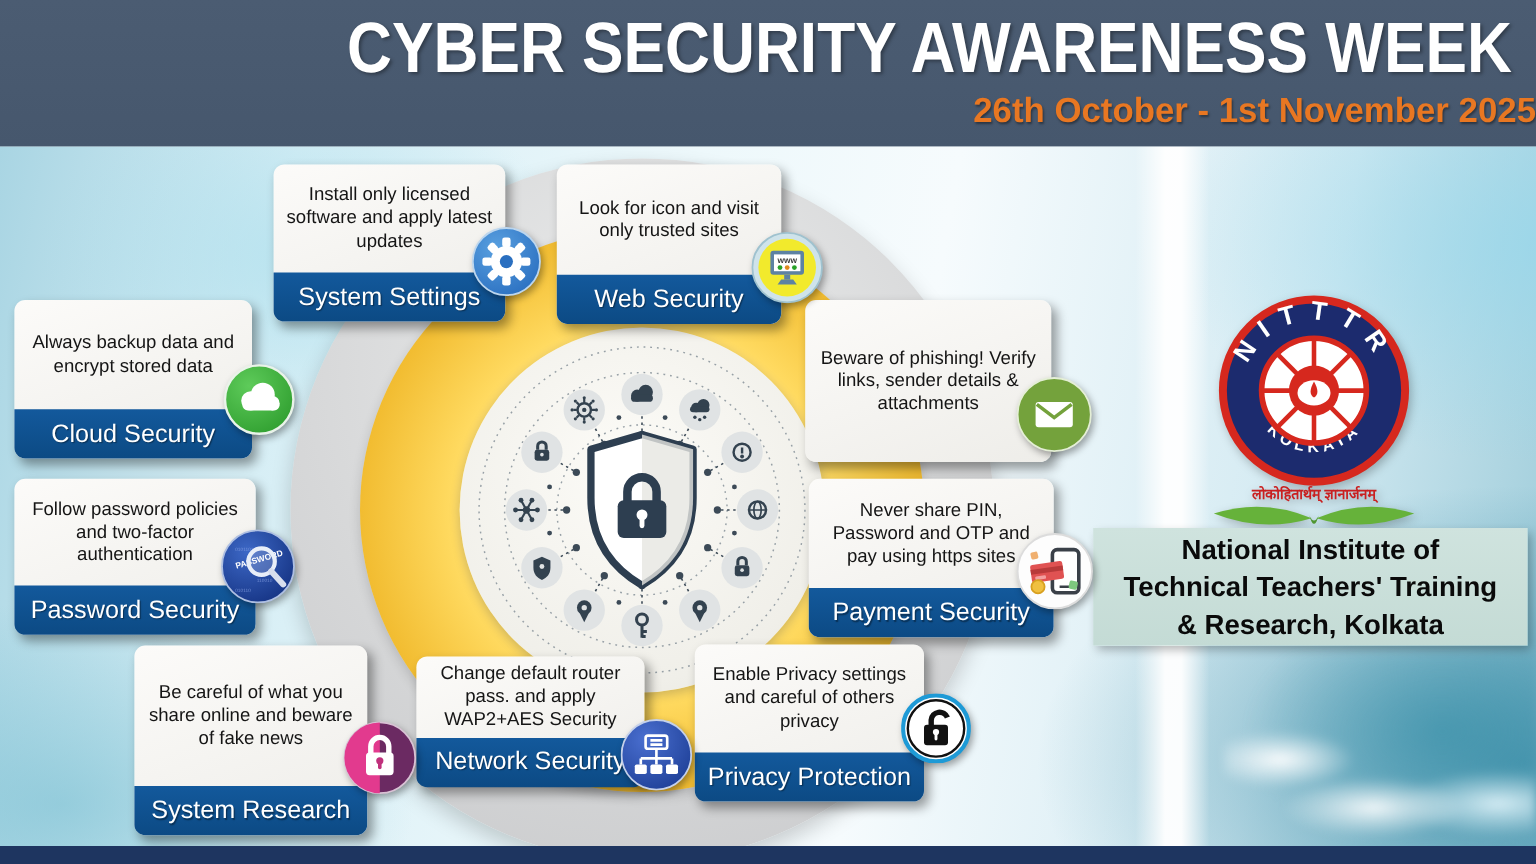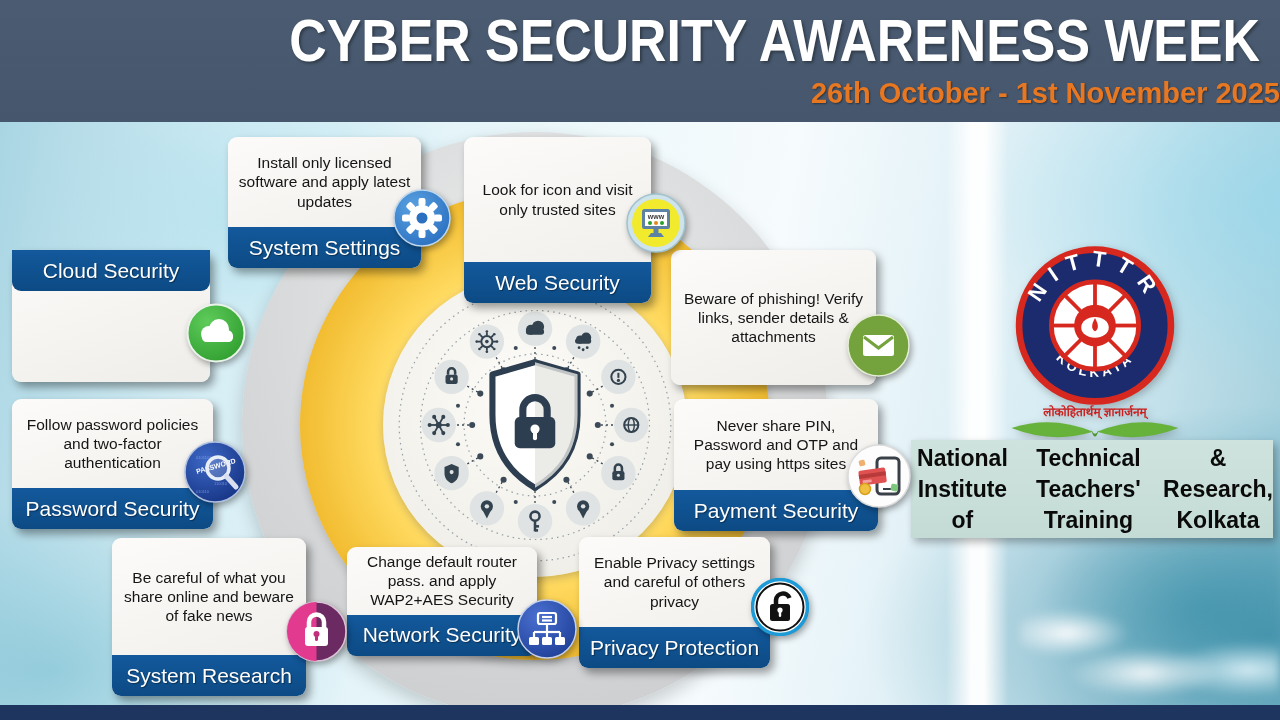--- a/index.html
+++ b/index.html
@@ -46,21 +46,21 @@
 
   
   .card{position:absolute;z-index:6;display:flex;flex-direction:column;border-radius:9px;
         background:linear-gradient(160deg,#fcfbf9,#eeede9);box-shadow:4px 5px 9px rgba(0,0,0,.38);}
   .card .tip{flex:1;display:flex;align-items:center;justify-content:center;text-align:center;
         padding:5px 10px;font-size:15.5px;line-height:1.24;color:#151515;}
   .card .bar{height:41px;flex:0 0 41px;background:linear-gradient(180deg,#13599c,#0c4a84);
         border-radius:0 0 9px 9px;color:#fff;display:flex;align-items:center;justify-content:center;
         font-size:21px;text-shadow:1px 1px 1px rgba(0,0,0,.4);}
   .c-sysset{left:228px;top:137px;width:193px;height:131px;}
-  .c-web   {left:464px;top:137px;width:187px;height:166px;}
+  .c-web   {left:464px;top:137px;width:187px;height:133px;}
   .c-cloud {left:12px; top:250px;width:198px;height:132px;}
   .c-email {left:671px;top:250px;width:205px;height:135px;}
   .c-pass  {left:12px; top:399px;width:201px;height:130px;}
   .c-pay   {left:674px;top:399px;width:204px;height:132px;}
   .c-syssec{left:112px;top:538px;width:194px;height:158px;}
   .c-net   {left:347px;top:547px;width:190px;height:108px;}
   .c-priv  {left:579px;top:537px;width:191px;height:131px;}
 
   .icon{position:absolute;z-index:7;filter:drop-shadow(2px 3px 3px rgba(0,0,0,.35));}
   .i-gear {left:393px;top:189px;}
@@ -71,21 +71,21 @@
   .i-pay  {left:847px;top:444px;}
   .i-pink {left:286px;top:601px;}
   .i-net  {left:517px;top:599px;}
   .i-priv {left:751px;top:578px;}
 
   
   .logo{position:absolute;left:1000px;top:242px;width:190px;height:205px;z-index:6;
         filter:drop-shadow(2px 3px 4px rgba(0,0,0,.25));}
   .institute{position:absolute;left:911px;top:440px;width:362px;height:98px;z-index:6;
         background:linear-gradient(180deg,#cfe3de,#c4dbd5);box-shadow:3px 4px 8px rgba(0,0,0,.3);
-        display:flex;flex-direction:row;align-items:center;justify-content:center;
+        display:flex;flex-direction:column;align-items:center;justify-content:center;
         color:#0a0a0a;font-weight:bold;font-size:23px;line-height:31px;text-align:center;}
 
   .bottom-bar{position:absolute;left:0;top:705px;width:1280px;height:15px;background:#1e3560;z-index:20;}
 </style>
 </head>
 <body>
 
 <div id="slide">
 
   <div class="bg"></div>
@@ -280,20 +280,21 @@
 
   <div class="card c-sysset">
     <div class="tip">Install only licensed software and apply latest updates</div>
     <div class="bar">System Settings</div>
   </div>
   <div class="card c-web">
     <div class="tip">Look for icon and visit only trusted sites</div>
     <div class="bar">Web Security</div>
   </div>
   <div class="card c-cloud">
+    <div class="tip">Always backup data and encrypt stored data</div>
     <div class="bar">Cloud Security</div>
   </div>
   <div class="card c-email">
     <div class="tip">Beware of phishing! Verify links, sender details &amp; attachments</div>
   </div>
   <div class="card c-pass">
     <div class="tip">Follow password policies and two-factor authentication</div>
     <div class="bar">Password Security</div>
   </div>
   <div class="card c-pay">

